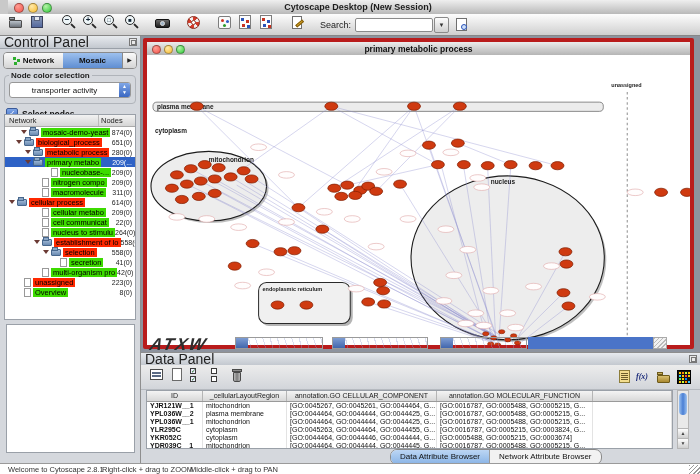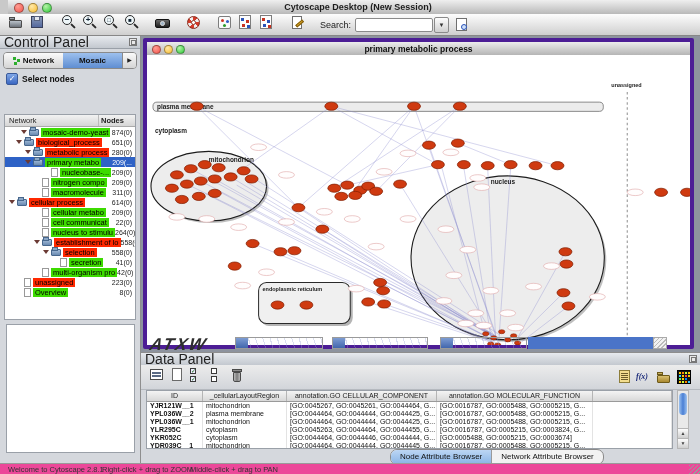--- a/index.html
+++ b/index.html
@@ -100,21 +100,21 @@
   #select-nodes-row{display:flex;align-items:center;margin:4px 6px;height:12px;}
   #select-nodes-cb{width:10px;height:10px;border-radius:2px;border:1px solid #3a5a9a;
     background:linear-gradient(#7fa6e6,#3a67c2);color:#fff;font-size:8px;line-height:10px;
     text-align:center;margin-right:4px;}
   #select-nodes-label{font-size:8.5px;font-weight:bold;color:#111;}
   #tree-box{position:absolute;left:4px;right:4px;top:78px;bottom:143px;background:#fff;
     border:1px solid #9aa0a8;overflow:hidden;}
   #tree-header{display:flex;height:11px;background:linear-gradient(#f2f2f2,#d6d6d6);
     border-bottom:1px solid #aaa;font-size:7.5px;color:#222;line-height:11px;}
   #tree-header .c1{flex:1;padding-left:4px;border-right:1px solid #bbb;}
-  #tree-header .c2{width:34px;padding-left:2px;font-weight:bold;}
+  #tree-header .c2{width:34px;padding-left:2px;}
   .tree-row{display:flex;align-items:center;height:10px;font-size:7.5px;white-space:nowrap;overflow:hidden;}
   .tree-row.selected{background:#2e62c6;}
   .tree-row.selected .tval{color:#fff;}
   .texp{width:0;height:0;border:3px solid transparent;border-top:4px solid #6b3a34;
     margin:3px 2px 0 0;flex:none;}
   .tspacer{width:8px;flex:none;}
   .tfolder{width:10px;height:7px;flex:none;margin-right:2px;border-radius:1px;position:relative;
     background:linear-gradient(#a3bcd8,#6a8ab2);border:1px solid #47678d;box-sizing:border-box;}
   .tfolder::before{content:"";position:absolute;left:0;top:-3px;width:4px;height:2px;
     background:#8aa6c6;border:1px solid #47678d;}
@@ -122,21 +122,21 @@
   .chip{padding:0 2px;color:#000;line-height:9px;}
   .chip.green{background:#3ddb00;}
   .chip.red{background:#ff2800;}
   .tval{margin-left:auto;padding-right:3px;color:#222;font-size:7px;flex:none;}
   #navigator{position:absolute;left:6px;right:5px;top:288px;bottom:10px;background:#fff;
     border:1px solid #9aa0a8;}
 
   
   #workspace{left:141px;top:36px;width:559px;height:316px;background:#8d939e;overflow:hidden;}
   #net-window{position:absolute;left:2px;top:2px;width:551px;height:311px;
-    border:4px solid #4c1d95;border-radius:2px;box-sizing:border-box;background:#fff;}
+    border:4px solid #b91c1c;border-radius:2px;box-sizing:border-box;background:#fff;}
   #net-titlebar{position:relative;height:13px;background:linear-gradient(#ececec,#b5b5b5);
     border-bottom:1px solid #7c7c7c;}
   #net-titlebar .lights{top:3px;left:5px;gap:3px;}
   #net-titlebar .light{width:7px;height:7px;}
   #net-title{position:absolute;left:0;right:0;top:2px;text-align:center;font-size:8.5px;
     font-weight:bold;color:#111;}
   #net-canvas{position:absolute;left:0;right:0;top:13px;bottom:0;background:#fff;overflow:hidden;}
   
   #letters-thumb{position:absolute;left:10px;top:299px;width:108px;height:17px;overflow:hidden;
     font-size:17px;font-weight:bold;color:#2e2e2e;transform:skewX(-24deg);letter-spacing:2px;}
@@ -198,21 +198,21 @@
     background:linear-gradient(90deg,#9cc2f0,#4a7fd4,#9cc2f0);}
   .dp-arrow{position:absolute;left:0;width:10px;height:9px;font-size:5px;text-align:center;
     line-height:9px;color:#444;background:linear-gradient(#fdfdfd,#cfcfcf);border-top:1px solid #b5b5b5;}
   #dp-tabs{position:absolute;left:249px;top:96px;height:14px;display:flex;border:1px solid #8a8a8a;
     border-radius:7px;overflow:hidden;background:#f2f2f2;}
   .dp-tab{font-size:8px;color:#111;line-height:14px;padding:0 9px;border-right:1px solid #9a9a9a;white-space:nowrap;}
   .dp-tab:last-child{border-right:none;}
   .dp-tab.selected{background:linear-gradient(#bcd6f4,#8ab4e6);}
 
   
-  #status-bar{left:0;top:463px;width:700px;height:11px;background:#ec4899;border-top:1px solid #9a9a9a;
+  #status-bar{left:0;top:463px;width:700px;height:11px;background:#ffffff;border-top:1px solid #9a9a9a;
     font-size:7.5px;color:#333;}
   #status-bar span{position:absolute;top:1px;}
   #sb-grip{position:absolute;right:0;top:0;width:11px;height:11px;
     background-image:repeating-linear-gradient(135deg,#9a9a9a 0 1px,transparent 1px 3px);}
 </style>
 </head>
 <body>
 
 <div class="abs" id="titlebar">
   <div class="lights">
@@ -259,20 +259,27 @@
   <div id="cp-tabs">
     <div class="cp-tab">
       <span class="net-glyph"></span>
       <span>Network</span>
     </div>
     <div class="cp-tab selected">
       <span>Mosaic</span>
     </div>
     <div class="cp-tab-arrow">▶</div>
   </div>
+  <fieldset id="cp-fieldset">
+    <legend>Node color selection</legend>
+    <div id="node-color-select">
+      <span class="val">transporter activity</span>
+      <span class="stepper">▲<br>▼</span>
+    </div>
+  </fieldset>
   <div id="select-nodes-row">
     <span id="select-nodes-cb">✓</span>
     <span id="select-nodes-label">Select nodes</span>
   </div>
   <div id="tree-box">
     <div id="tree-header">
       <span class="c1">Network</span>
       <span class="c2">Nodes</span>
     </div>
     <div id="tree-rows">
@@ -619,21 +626,21 @@
         <span class="dp-cell">[GO:0016787, GO:0005488, GO:0005215, G...</span>
         <span class="dp-cell"></span>
       </div>
     </div>
   <div id="dp-vscroll">
     <div id="dp-vthumb"></div>
     <div class="dp-arrow" style="top:37px">▲</div>
     <div class="dp-arrow" style="top:47px">▼</div>
   </div>
   <div id="dp-tabs">
-      <span class="dp-tab selected">Node Attribute Browser</span>
+      <span class="dp-tab selected">Data Attribute Browser</span>
       <span class="dp-tab">Network Attribute Browser</span>
     </div>
 </div>
 
 <div class="abs" id="status-bar">
   <span style="left:8px">Welcome to Cytoscape 2.8.1</span>
   <span style="left:102px">Right-click + drag to ZOOM</span>
   <span style="left:190px">Middle-click + drag to PAN</span>
   <span id="sb-grip"></span>
 </div>

